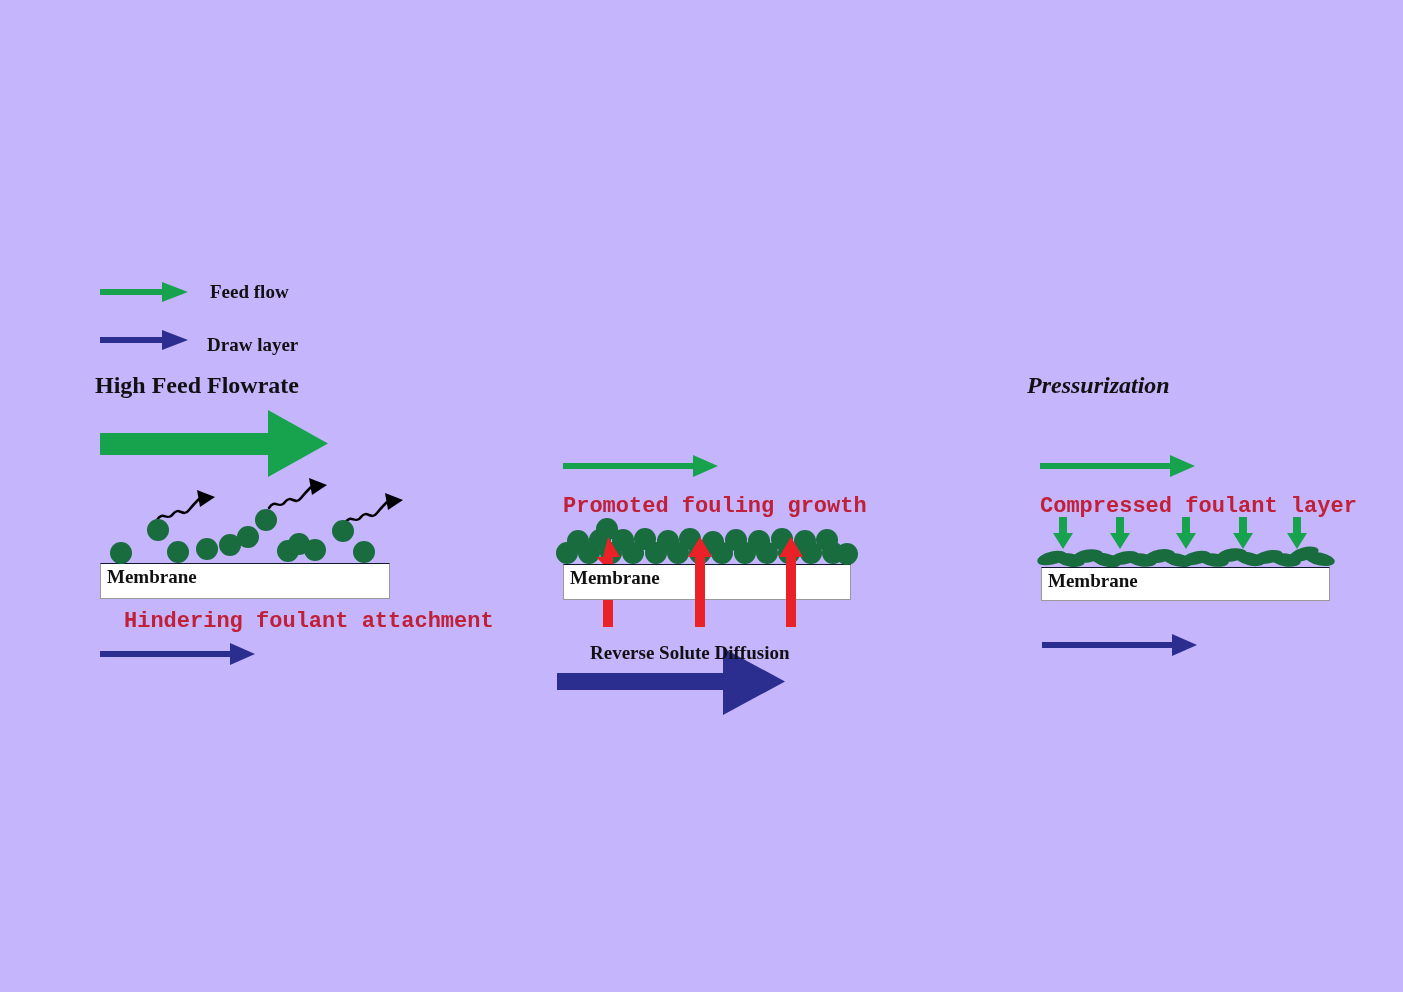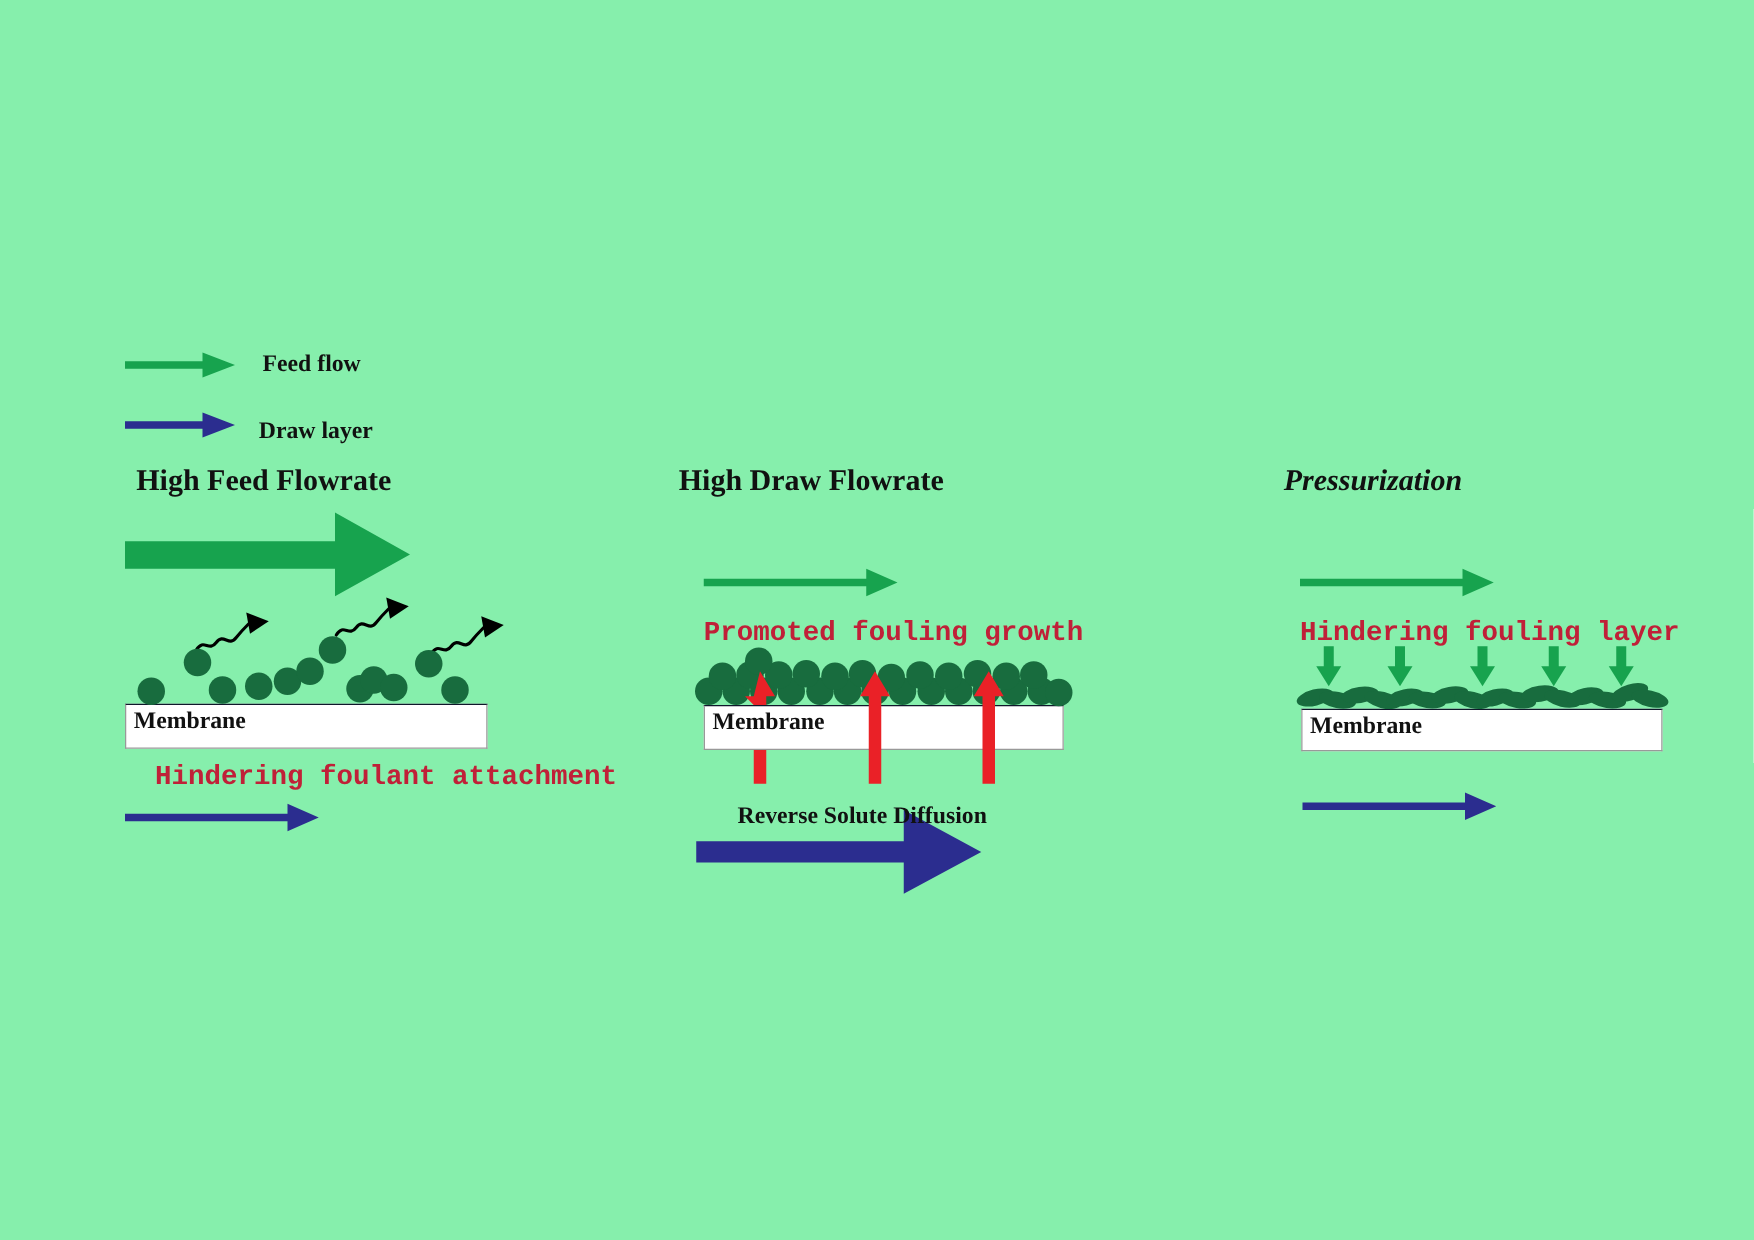--- a/index.html
+++ b/index.html
@@ -1,17 +1,17 @@
 <!DOCTYPE html>
 <html style="--feed-flow-green: #17A34E; --draw-flow-navy: #2B2D8F; --foulant-dark-green: #186C3E; --reverse-solute-red: #EA2127; --caption-crimson: #C02038; --text-black: #111111; --membrane-border-gray: #999999;"><head>
 <meta charset="utf-8">
 <style>
   html,body{margin:0;padding:0;background:#fff;}
   #canvas{
-    position:relative;width:1403px;height:992px;background:#86efac;overflow:hidden;
+    position:relative;width:1403px;height:992px;background:#c4b5fd;overflow:hidden;
     font-family:"Liberation Serif","DejaVu Serif",serif;
   }
   .abs{position:absolute;}
   .label{font-weight:bold;color:var(--text-black,#111);white-space:nowrap;}
   .legend-label{font-size:19px;}
   .panel-title{font-size:24px;}
   .caption-red{font-size:22px;color:var(--caption-crimson,#c02038);font-family:Liberation Mono, monospace;}
   .caption-black{font-size:19px;color:var(--text-black,#111);margin-top:22px;}
   .membrane{
     background:#fff;
@@ -36,21 +36,21 @@
   <svg class="abs" style="left:100px;top:281px;" width="88" height="22" viewBox="0 0 88 22">
     <polygon class="fill-feed" points="0,8 62,8 62,1 88,11 62,21 62,14 0,14"></polygon>
   </svg>
   <div class="abs label legend-label" style="left:210px;top:281px;">Feed flow</div>
 
   <svg class="abs" style="left:100px;top:329px;" width="88" height="22" viewBox="0 0 88 22">
     <polygon class="fill-draw" points="0,8 62,8 62,1 88,11 62,21 62,14 0,14"></polygon>
   </svg>
   <div class="abs label legend-label" style="left:207px;top:334px;">Draw layer</div>
 
-  <div class="abs label panel-title" style="left:109px;top:372px;">High Feed Flowrate</div>
+  <div class="abs label panel-title" style="left:95px;top:372px;">High Feed Flowrate</div>
 
   <div class="abs membrane" style="left:100px;top:563px;width:290px;height:36px;">
     <span class="label">Membrane</span>
   </div>
 
   <svg class="abs" style="left:95px;top:405px;" width="320" height="270" viewBox="0 0 320 270">
 
     <g>
       <polygon class="fill-feed" points="5,28 173,28 173,5 233,38.5 173,72 173,50 5,50"></polygon>
     </g>
@@ -83,21 +83,20 @@
       <circle class="fill-foulant" cx="248" cy="126" r="11"></circle>
     </g>
 
     <g transform="translate(5,238)">
       <polygon class="fill-draw" points="0,8 130,8 130,0 155,11 130,22 130,14 0,14"></polygon>
     </g>
   </svg>
 
   <div class="abs label caption-red" style="left:124px;top:609px;">Hindering foulant attachment</div>
 
-  <div class="abs label panel-title" style="left:543px;top:372px;">High Draw Flowrate</div>
 
   <div class="abs membrane" style="left:563px;top:564px;width:288px;height:36px;">
     <span class="label">Membrane</span>
   </div>
 
   <svg class="abs" style="left:550px;top:450px;" width="320" height="280" viewBox="0 0 320 280">
 
     <g transform="translate(13,5)">
       <polygon class="fill-feed" points="0,8 130,8 130,0 155,11 130,22 130,14 0,14"></polygon>
     </g>
@@ -196,15 +195,15 @@
       <ellipse class="fill-foulant" cx="256" cy="110" rx="15" ry="6.5" transform="rotate(8 256 110)"></ellipse>
       <ellipse class="fill-foulant" cx="274" cy="104" rx="15" ry="6.5" transform="rotate(-16 274 104)"></ellipse>
       <ellipse class="fill-foulant" cx="290" cy="109" rx="15" ry="6.5" transform="rotate(12 290 109)"></ellipse>
     </g>
 
     <g transform="translate(12,184)">
       <polygon class="fill-draw" points="0,8 130,8 130,0 155,11 130,22 130,14 0,14"></polygon>
     </g>
   </svg>
 
-  <div class="abs label caption-red" style="left:1040px;top:494px;">Hindering fouling layer</div>
+  <div class="abs label caption-red" style="left:1040px;top:494px;">Compressed foulant layer</div>
 
 </div>
 
 </body></html>

